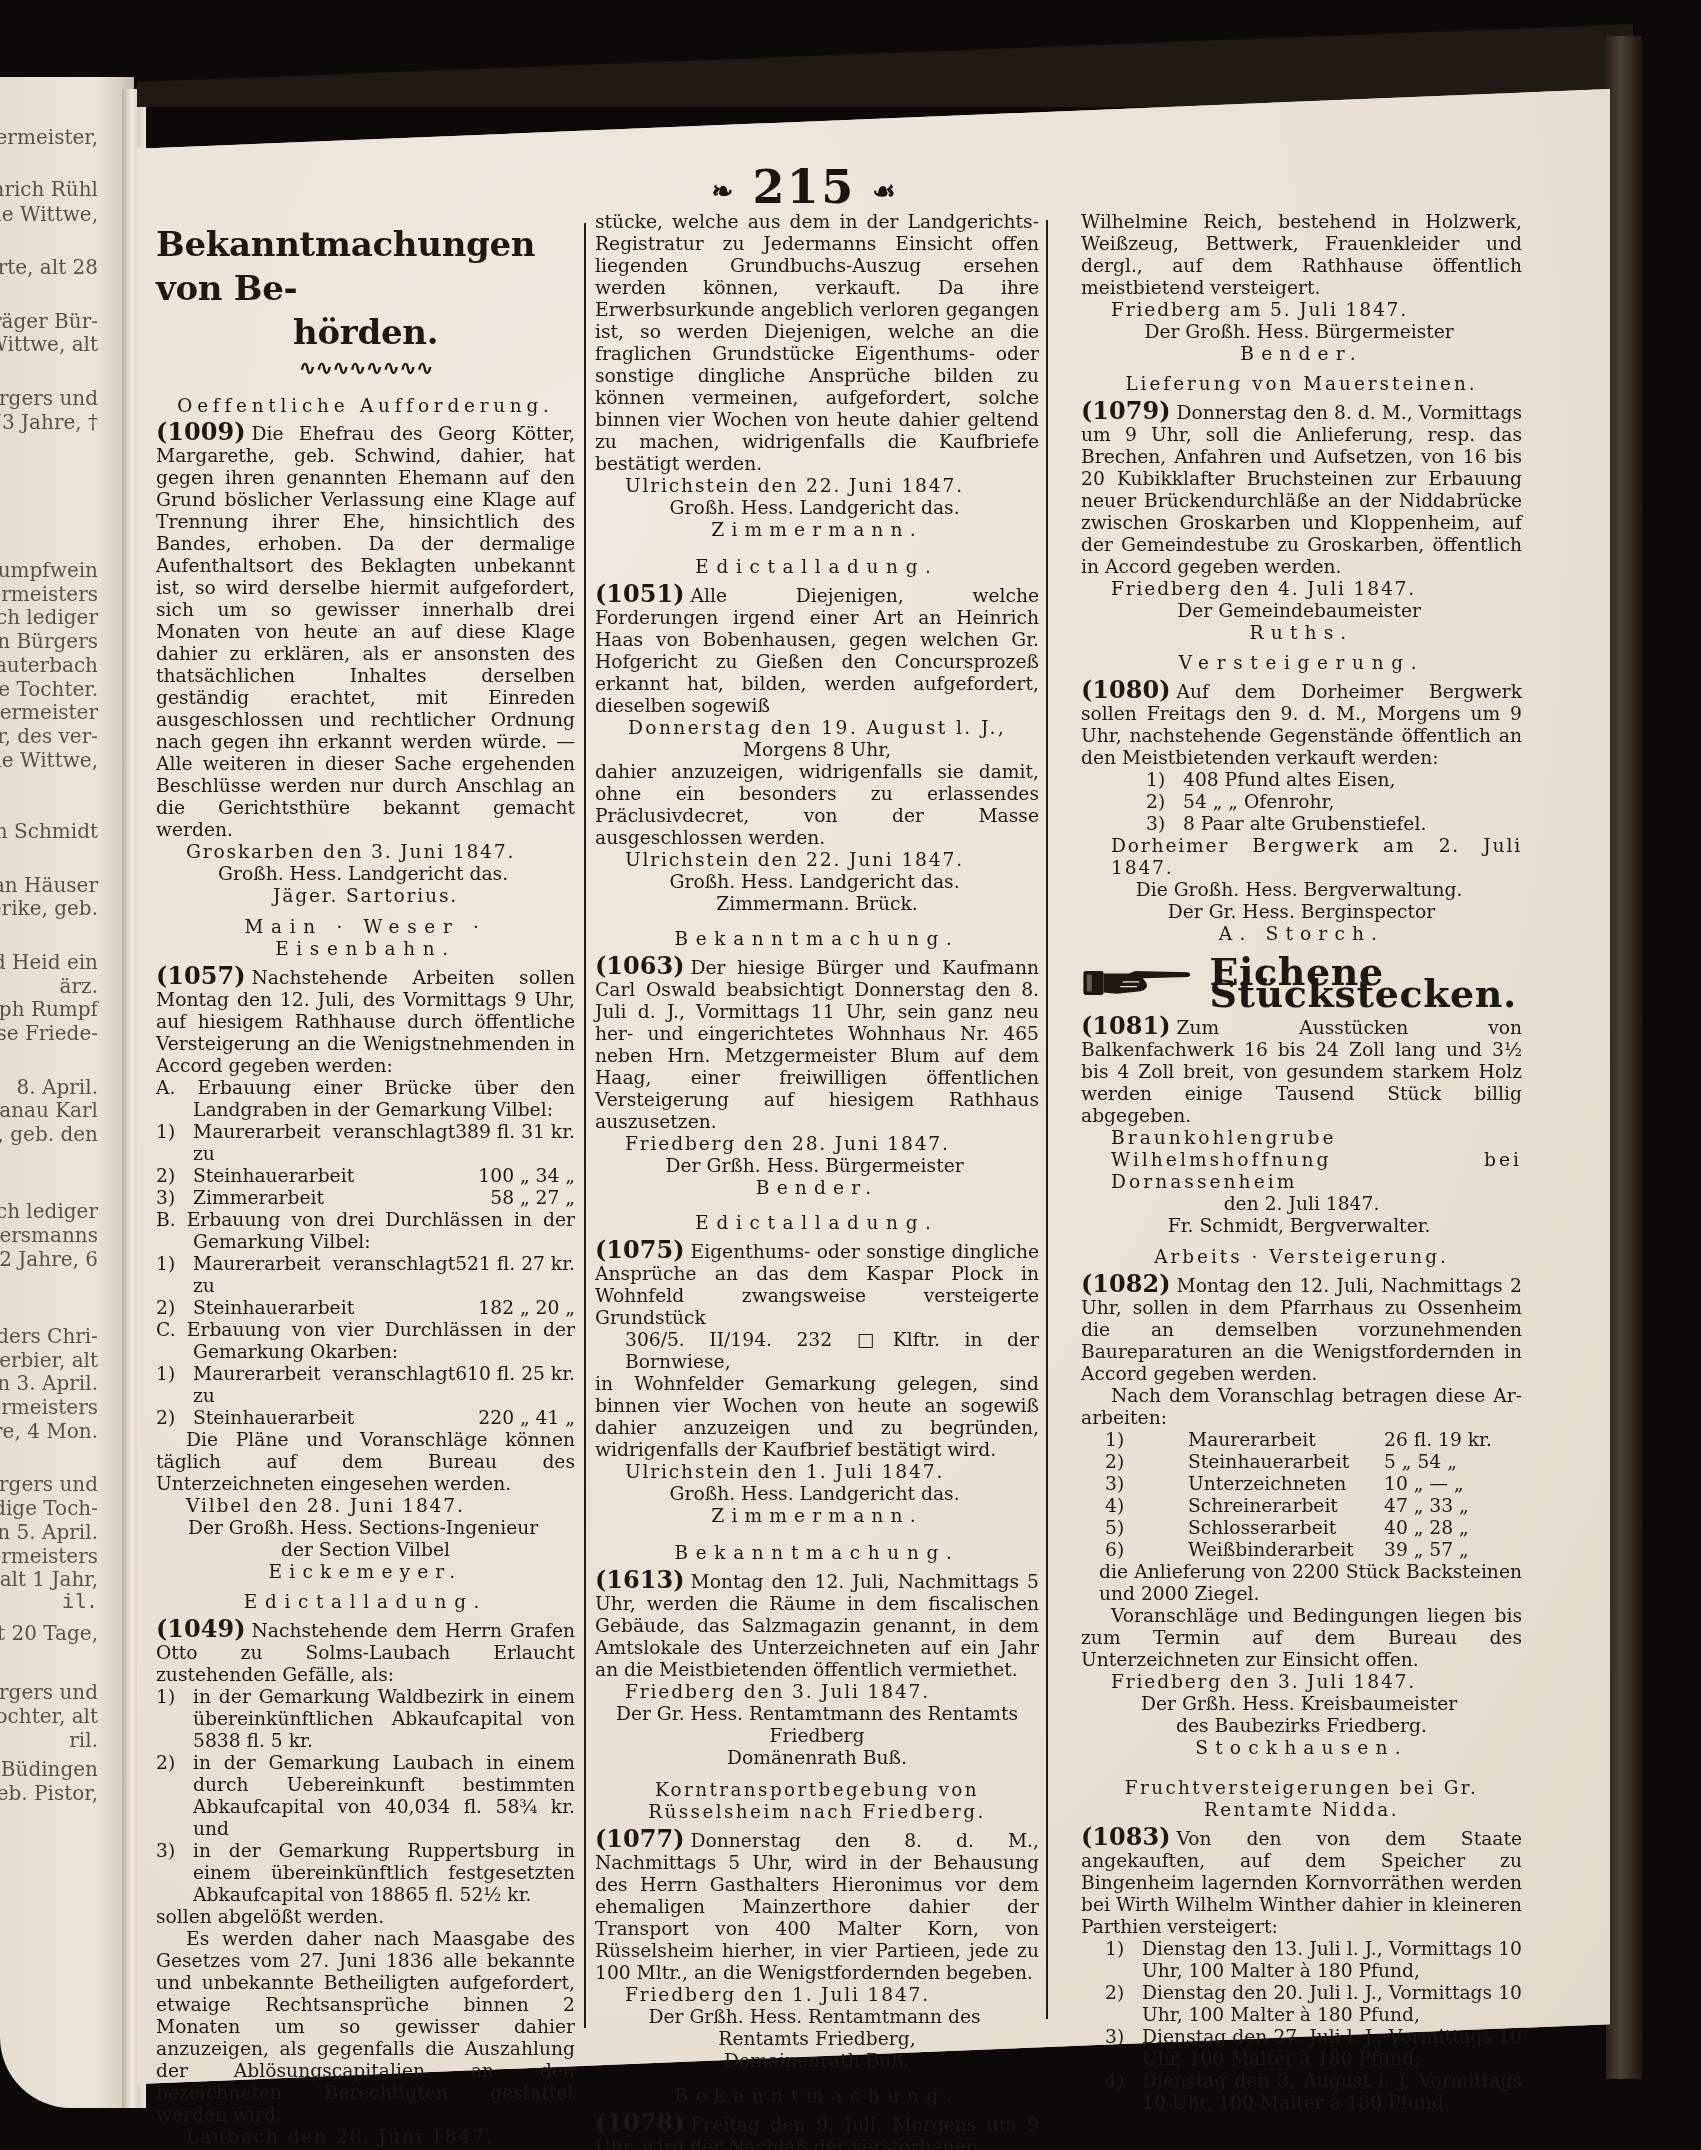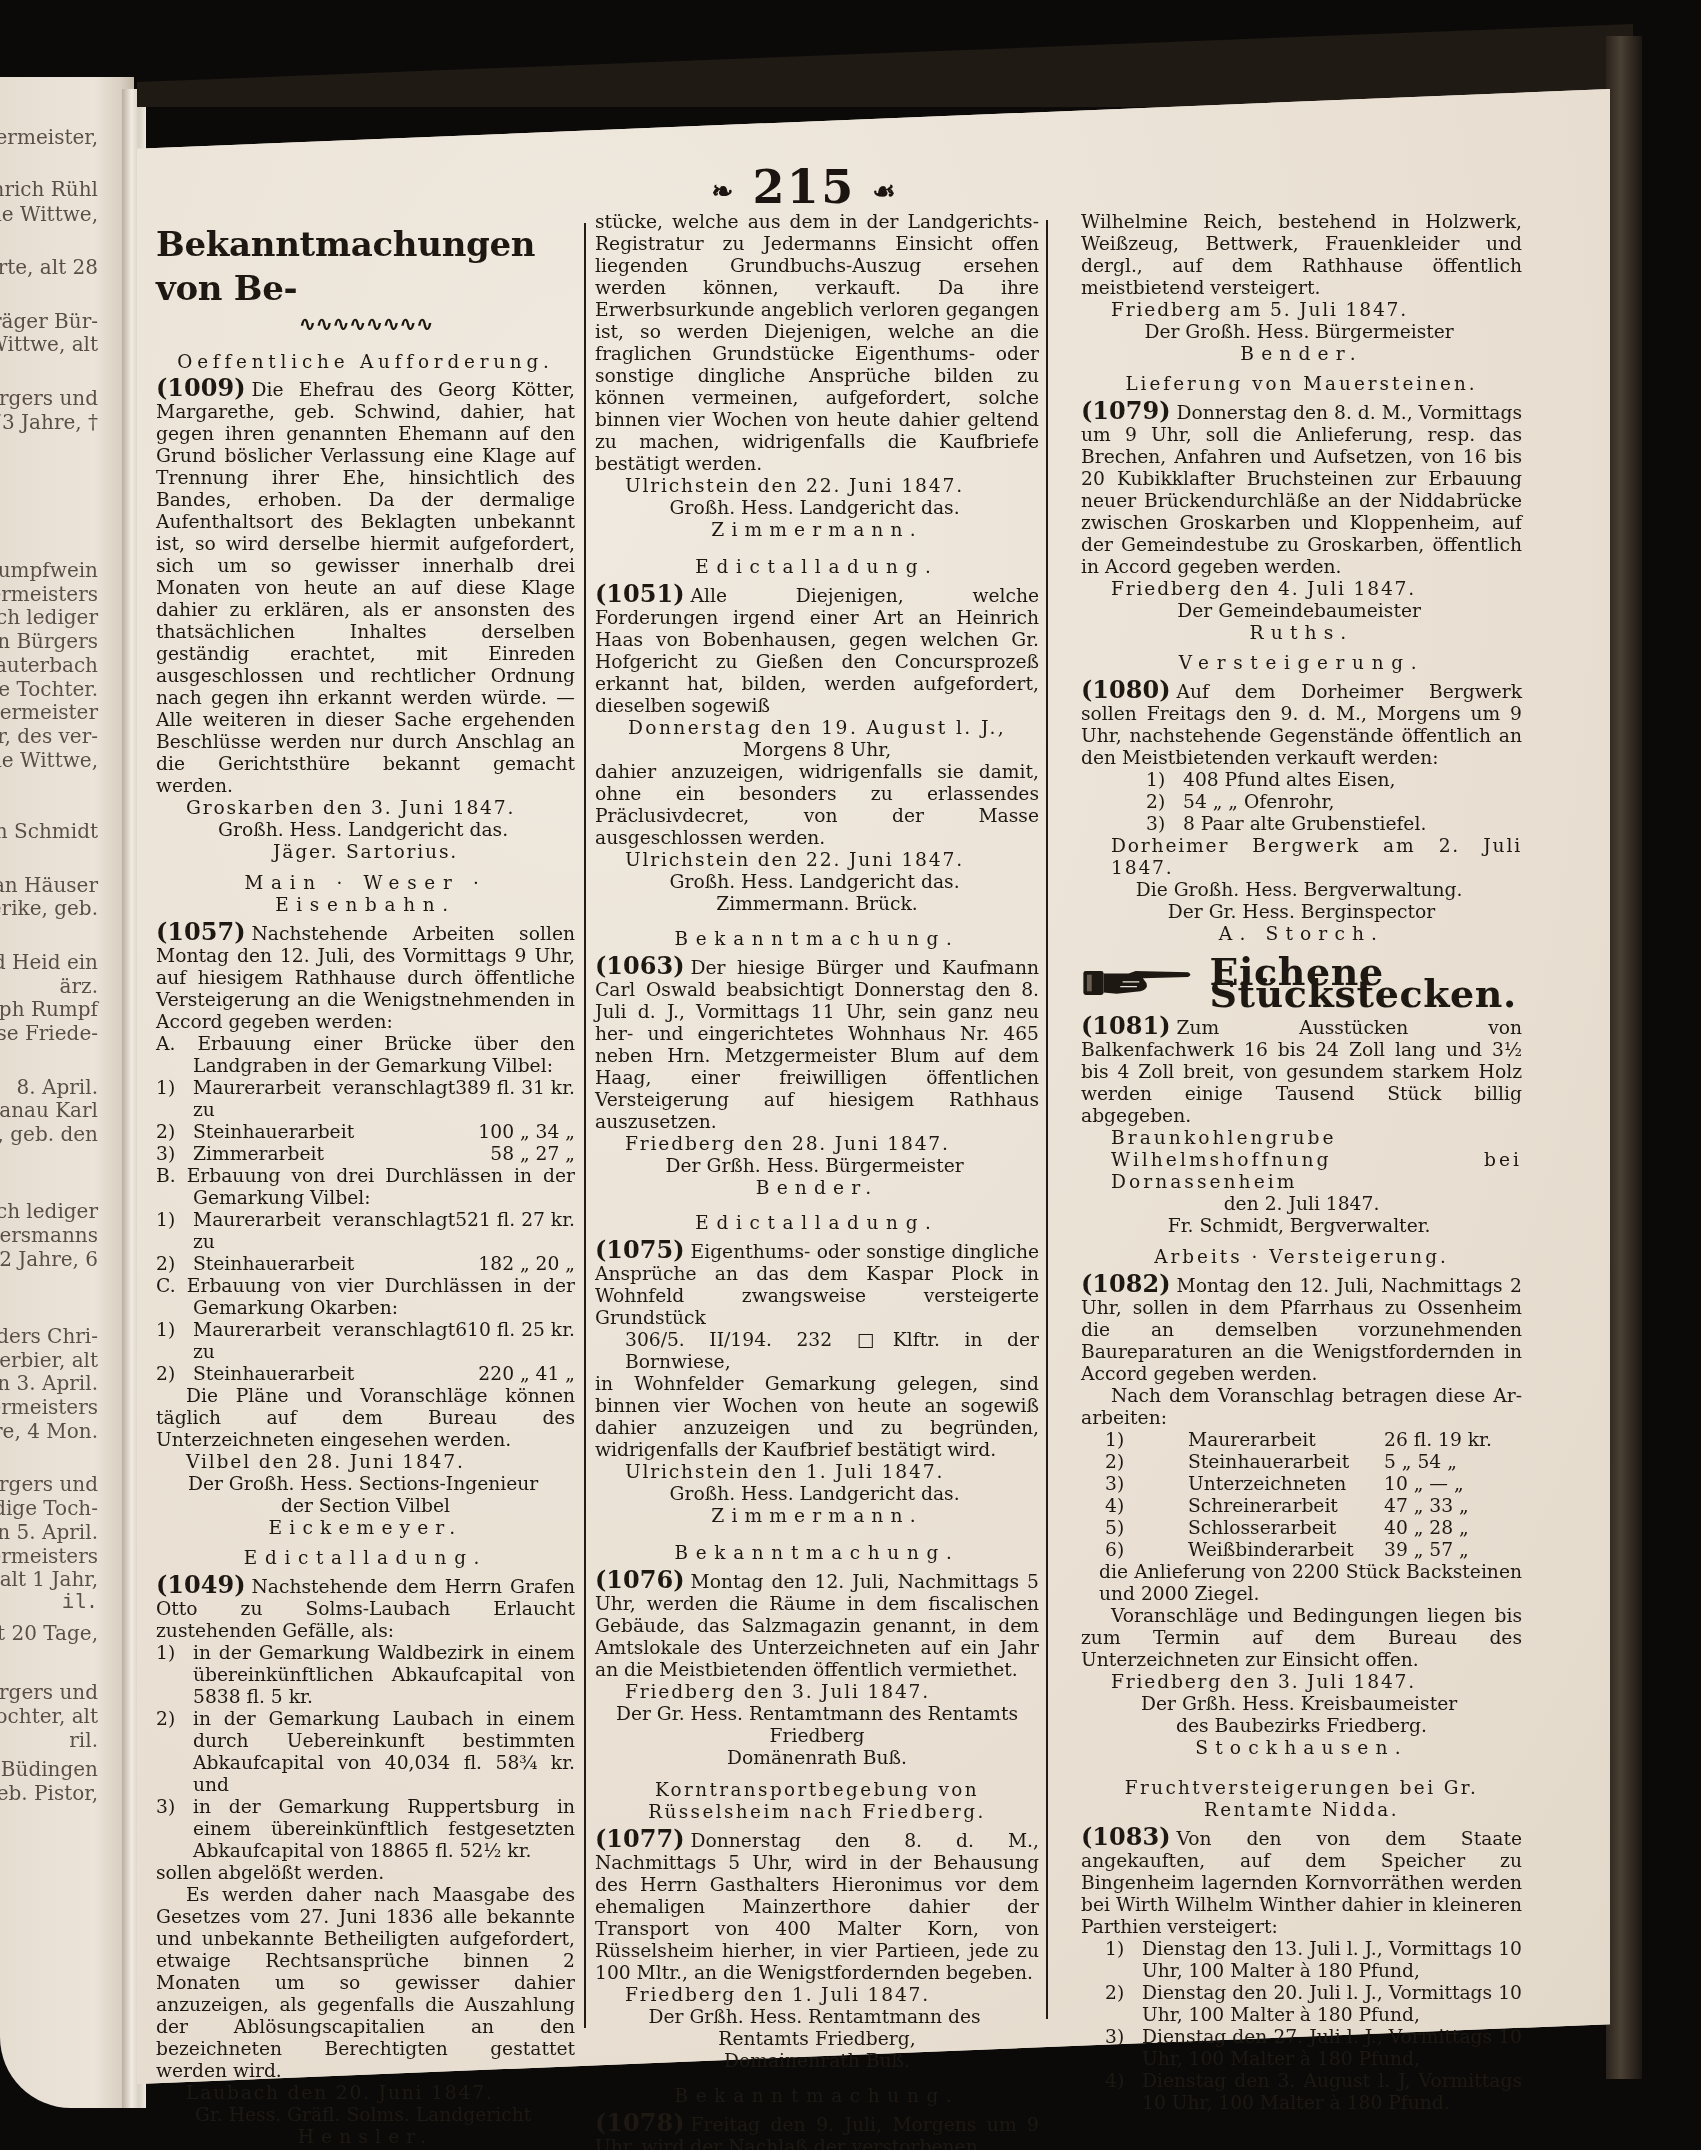--- a/index.html
+++ b/index.html
@@ -160,20 +160,21 @@
 <div class="page-number">
   <span class="orn">❧</span><span>215</span><span class="orn">☙</span>
 </div>
 
 <div class="rule rule1"></div>
 <div class="rule rule2"></div>
 
 <div class="col col1">
   <div class="section-title">
     <div>Bekanntmachungen von Be-</div>
+    <div style="padding-left:137px">hörden.</div>
   </div>
   <div class="squiggle">∿∿∿∿∿∿∿∿</div>
 
   <div>
     <div class="heading">Oeffentliche Aufforderung.</div>
     <p class="p"><span class="notice-no">(1009)</span><span>Die Ehefrau des Georg Kötter, Margarethe, geb. Schwind, dahier, hat gegen ihren genannten Ehemann auf den Grund böslicher Verlassung eine Klage auf Trennung ihrer Ehe, hinsichtlich des Bandes, erhoben. Da der dermalige Aufenthaltsort des Beklagten unbekannt ist, so wird derselbe hiermit aufgefordert, sich um so gewisser innerhalb drei Monaten von heute an auf diese Klage dahier zu erklären, als er ansonsten des thatsächlichen Inhaltes derselben geständig erachtet, mit Einreden ausgeschlossen und rechtlicher Ordnung nach gegen ihn erkannt werden würde. — Alle weiteren in dieser Sache ergehenden Beschlüsse werden nur durch Anschlag an die Gerichtsthüre bekannt gemacht werden.</span></p>
     <div class="place-date">Groskarben den 3. Juni 1847.</div>
     <div class="sig">Großh. Hess. Landgericht das.</div>
     <div class="sig-c" style="letter-spacing:1.8px">Jäger. Sartorius.</div>
   </div>
@@ -286,21 +287,21 @@
     <p class="p"><span class="notice-no">(1075)</span><span>Eigenthums- oder sonstige dingliche Ansprüche an das dem Kaspar Plock in Wohnfeld zwangsweise versteigerte Grundstück</span></p>
     <div class="indent">306/5. II/194. 232 □Klftr. in der Bornwiese,</div>
     <p class="p">in Wohnfelder Gemarkung gelegen, sind binnen vier Wochen von heute an sogewiß dahier anzuzeigen und zu begründen, widrigenfalls der Kaufbrief bestätigt wird.</p>
     <div class="place-date">Ulrichstein den 1. Juli 1847.</div>
     <div class="sig">Großh. Hess. Landgericht das.</div>
     <div class="sig-name">Zimmermann.</div>
   </div>
 
   <div>
     <div class="heading spaced" style="margin-top:15.4px">Bekanntmachung.</div>
-    <p class="p"><span class="notice-no">(1076)</span><span>Montag den 12. Juli, Nachmittags 5 Uhr, werden die Räume in dem fiscalischen Gebäude, das Salzmagazin genannt, in dem Amtslokale des Unterzeichneten auf ein Jahr an die Meistbietenden öffentlich vermiethet.</span></p>
+    <p class="p"><span class="notice-no">(1613)</span><span>Montag den 12. Juli, Nachmittags 5 Uhr, werden die Räume in dem fiscalischen Gebäude, das Salzmagazin genannt, in dem Amtslokale des Unterzeichneten auf ein Jahr an die Meistbietenden öffentlich vermiethet.</span></p>
     <div class="place-date">Friedberg den 3. Juli 1847.</div>
     <div class="sig-c">Der Gr. Hess. Rentamtmann des Rentamts</div>
     <div class="sig-c">Friedberg</div>
     <div class="sig-c">Domänenrath Buß.</div>
   </div>
 
   <div>
     <div class="heading" style="margin-top:10px;letter-spacing:2.4px">Korntransportbegebung von Rüsselsheim nach Friedberg.</div>
     <p class="p"><span class="notice-no">(1077)</span><span>Donnerstag den 8. d. M., Nachmittags 5 Uhr, wird in der Behausung des Herrn Gasthalters Hieronimus vor dem ehemaligen Mainzerthore dahier der Transport von 400 Malter Korn, von Rüsselsheim hierher, in vier Partieen, jede zu 100 Mltr., an die Wenigstfordernden begeben.</span></p>
     <div class="place-date">Friedberg den 1. Juli 1847.</div>

